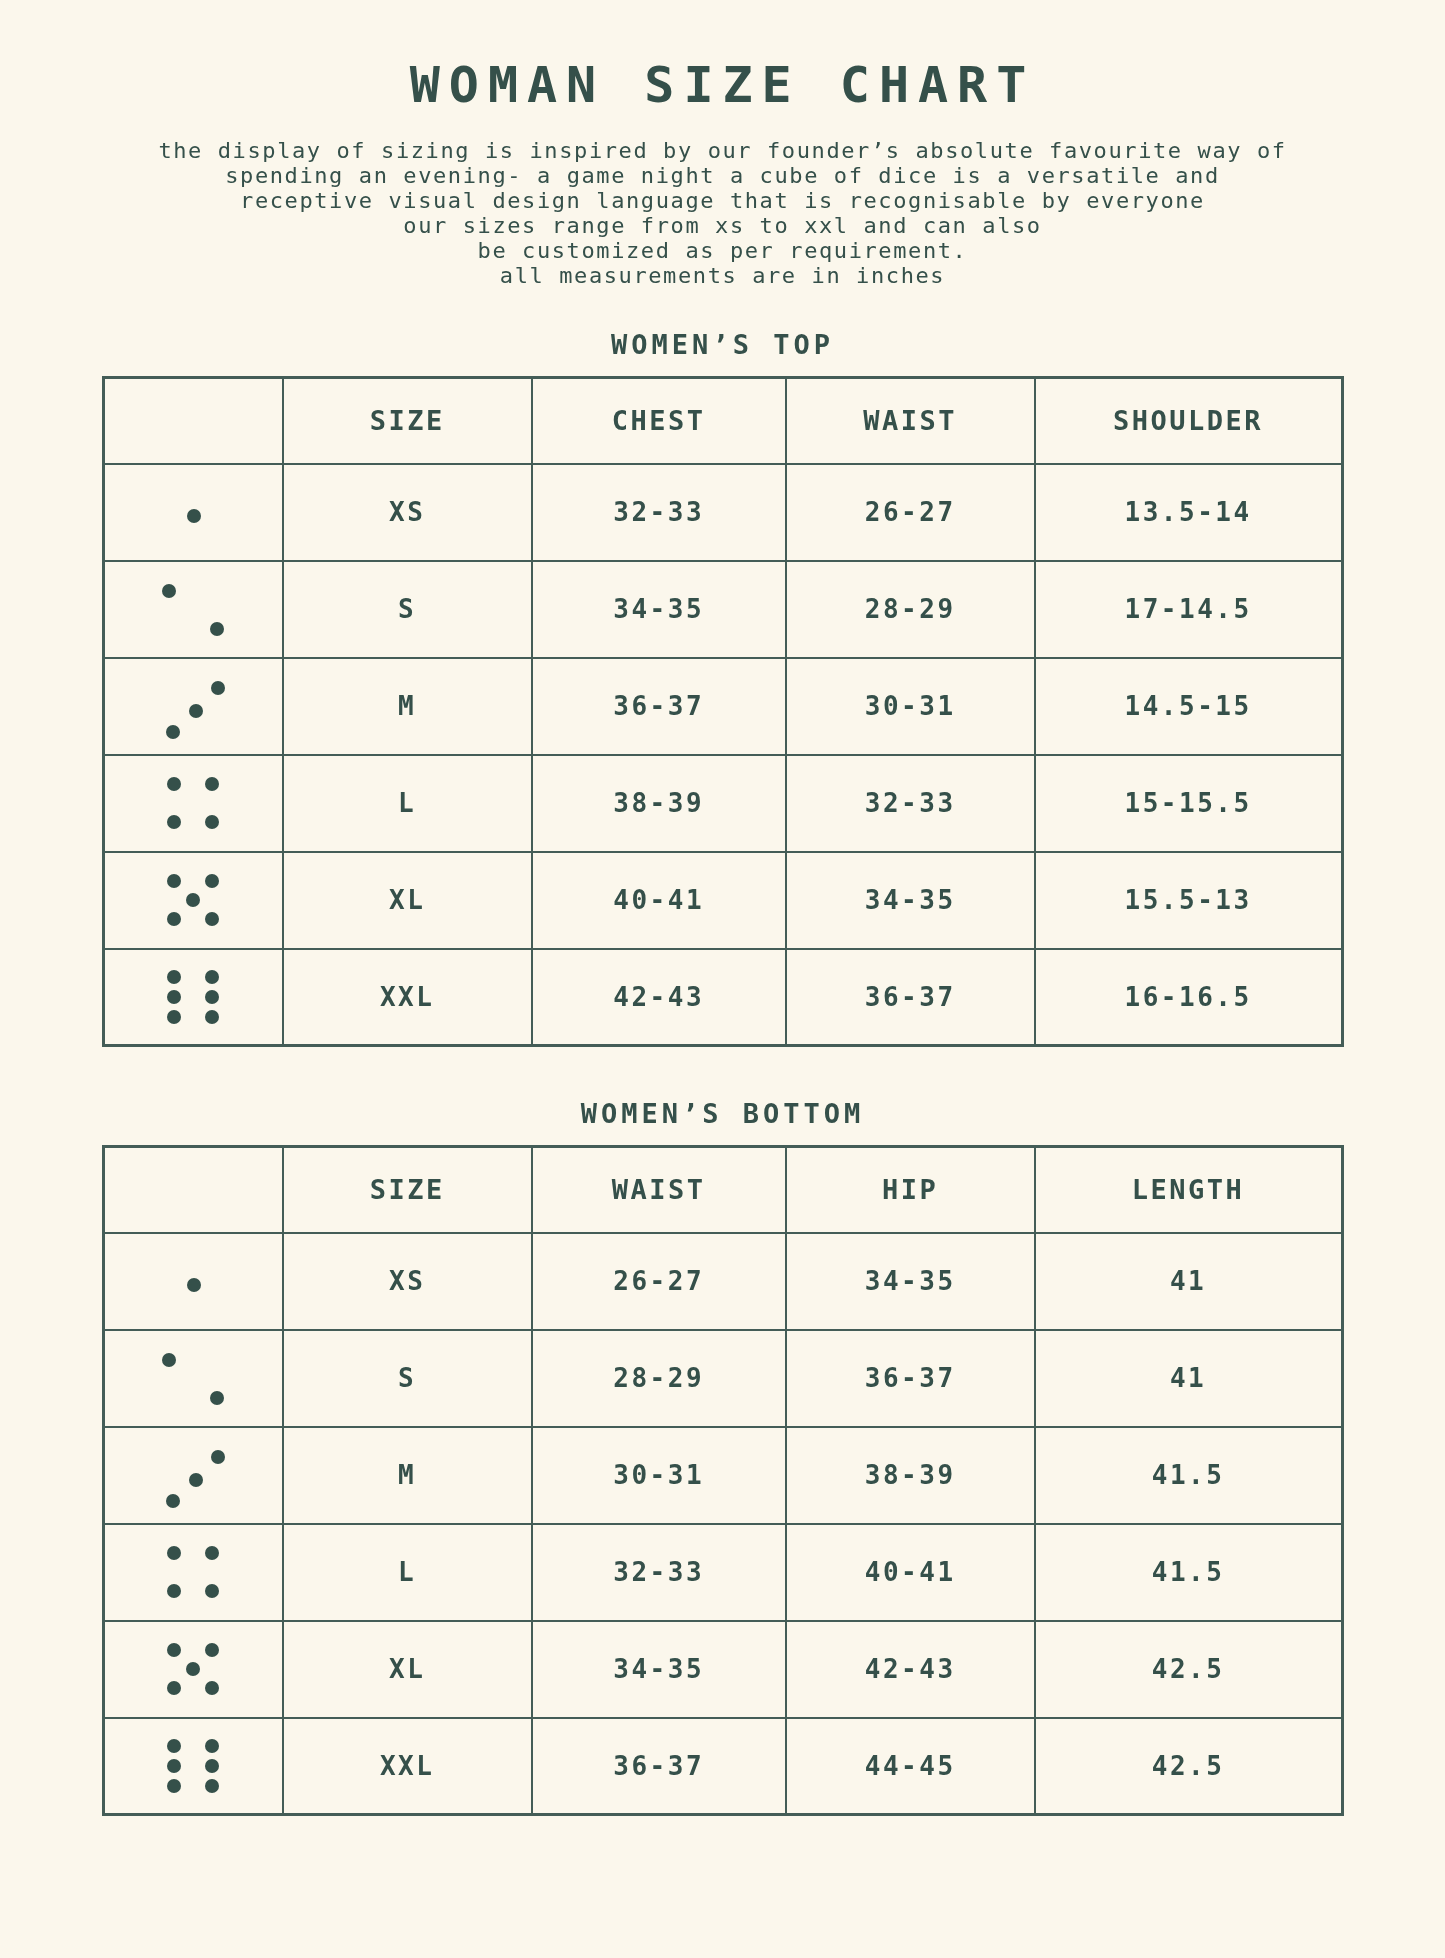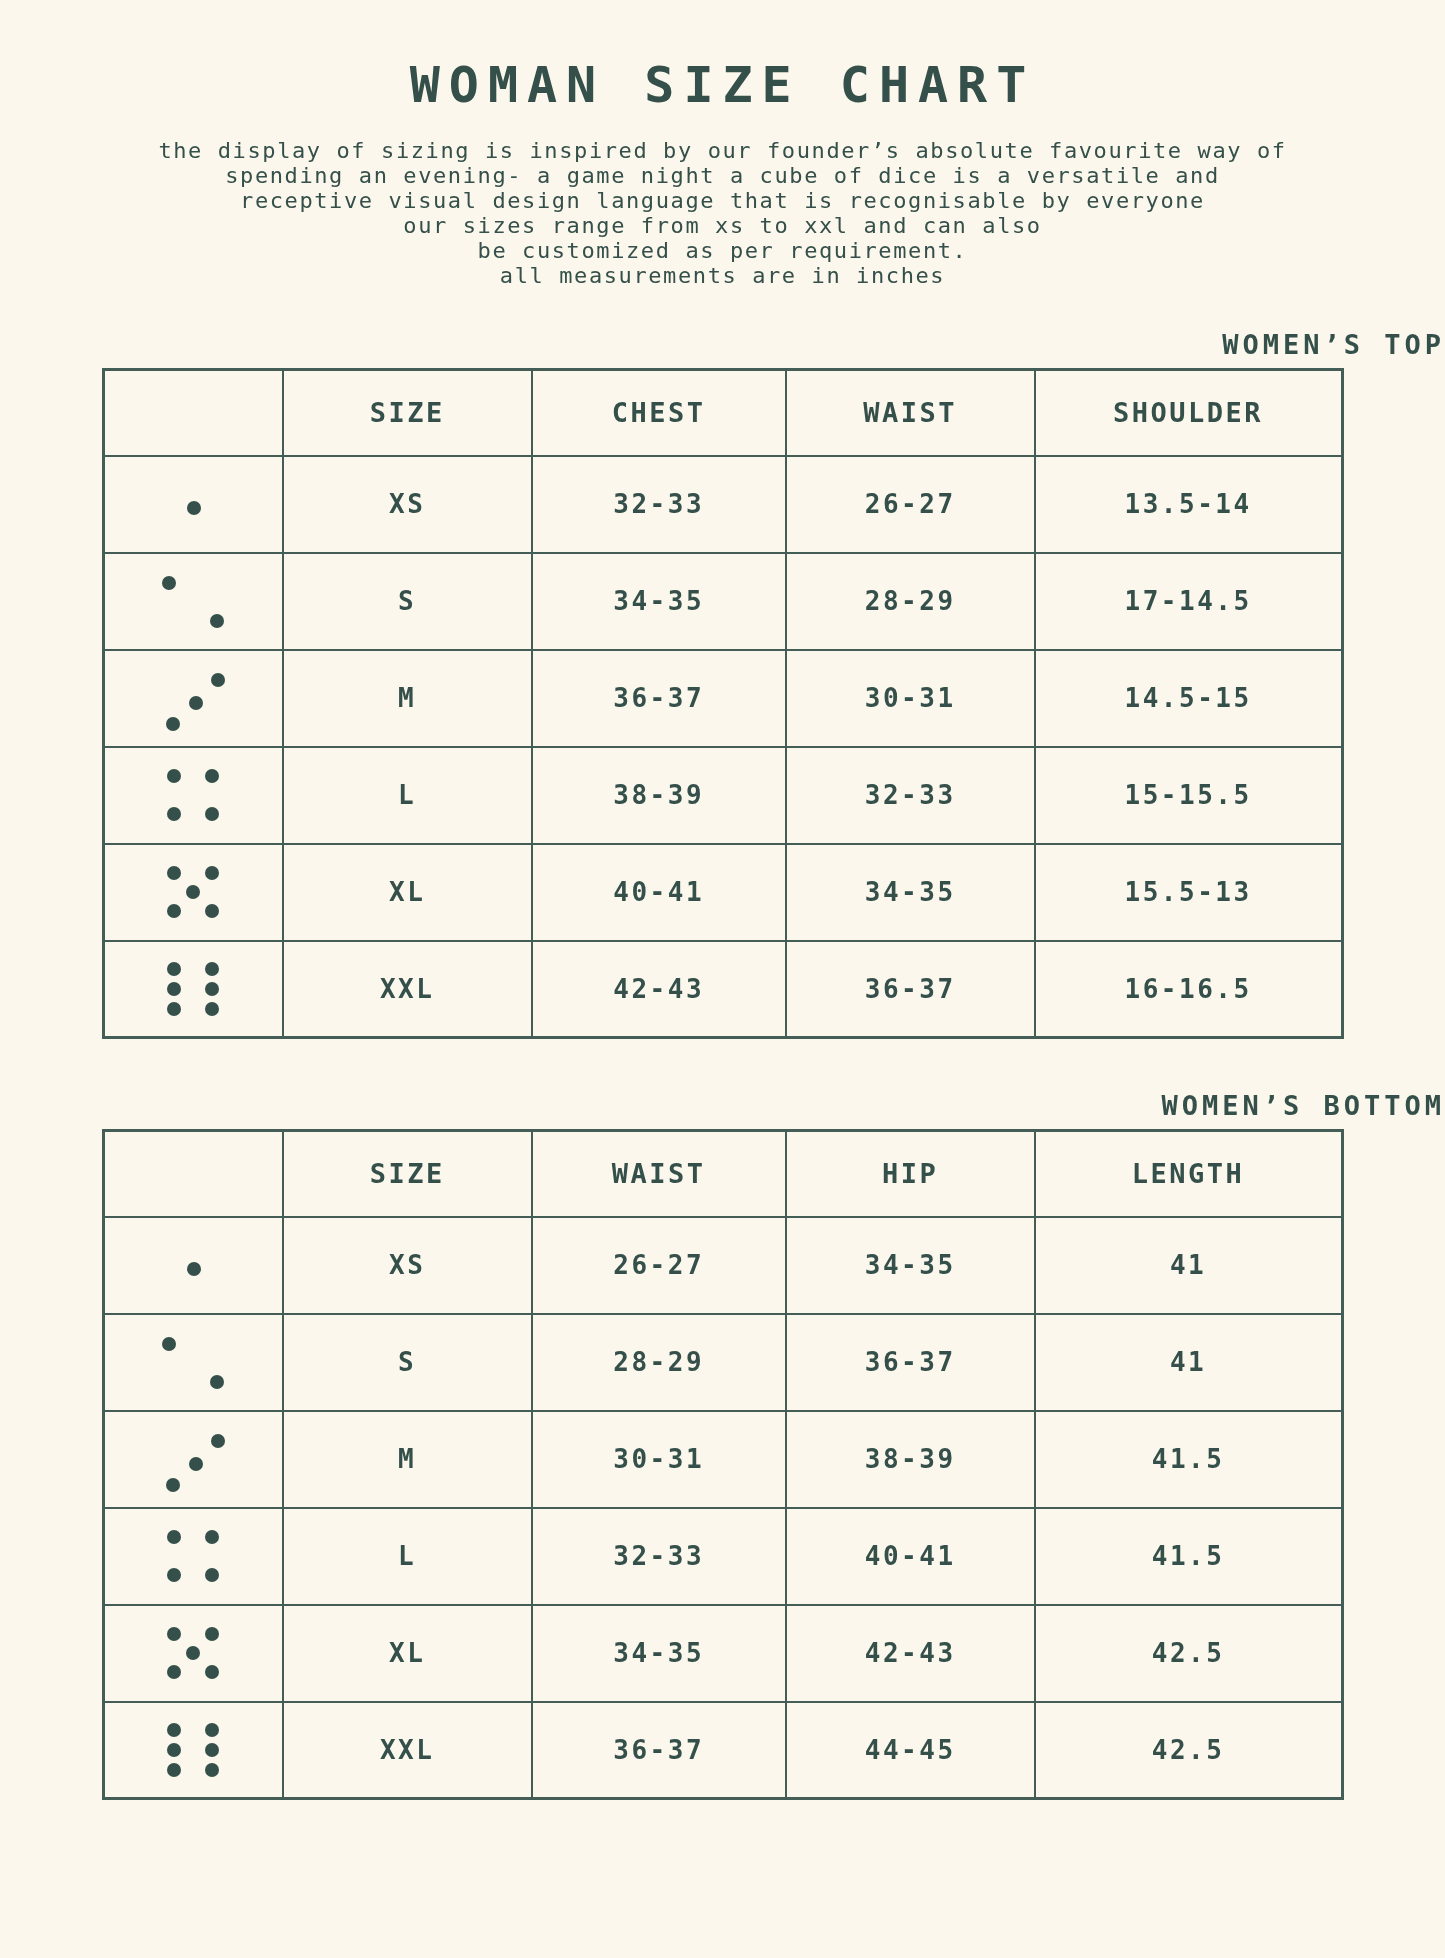--- a/index.html
+++ b/index.html
@@ -24,30 +24,30 @@
     letter-spacing:9px;
   }
   .intro{
     margin-top:24px;
     text-align:center;
     font-size:22px;line-height:25px;
     letter-spacing:1.6px;
     font-weight:500;
   }
   h2.section-heading{
-    text-align:right;
+    text-align:center;
     font-size:27px;line-height:30px;
     font-weight:bold;
     letter-spacing:4px;
   }
   h2.top-heading{margin-top:42px;}
   h2.bottom-heading{margin-top:52px;}
   table.size-table{
     width:1242px;
-    margin:8px auto 0 auto;
+    margin:16px auto 0 auto;
     border-collapse:collapse;
     border:3px solid var(--line);
     table-layout:fixed;
   }
   table.size-table th, table.size-table td{
     border:2px solid var(--line);
     text-align:center;
     vertical-align:middle;
     font-size:26px;
     font-weight:bold;

